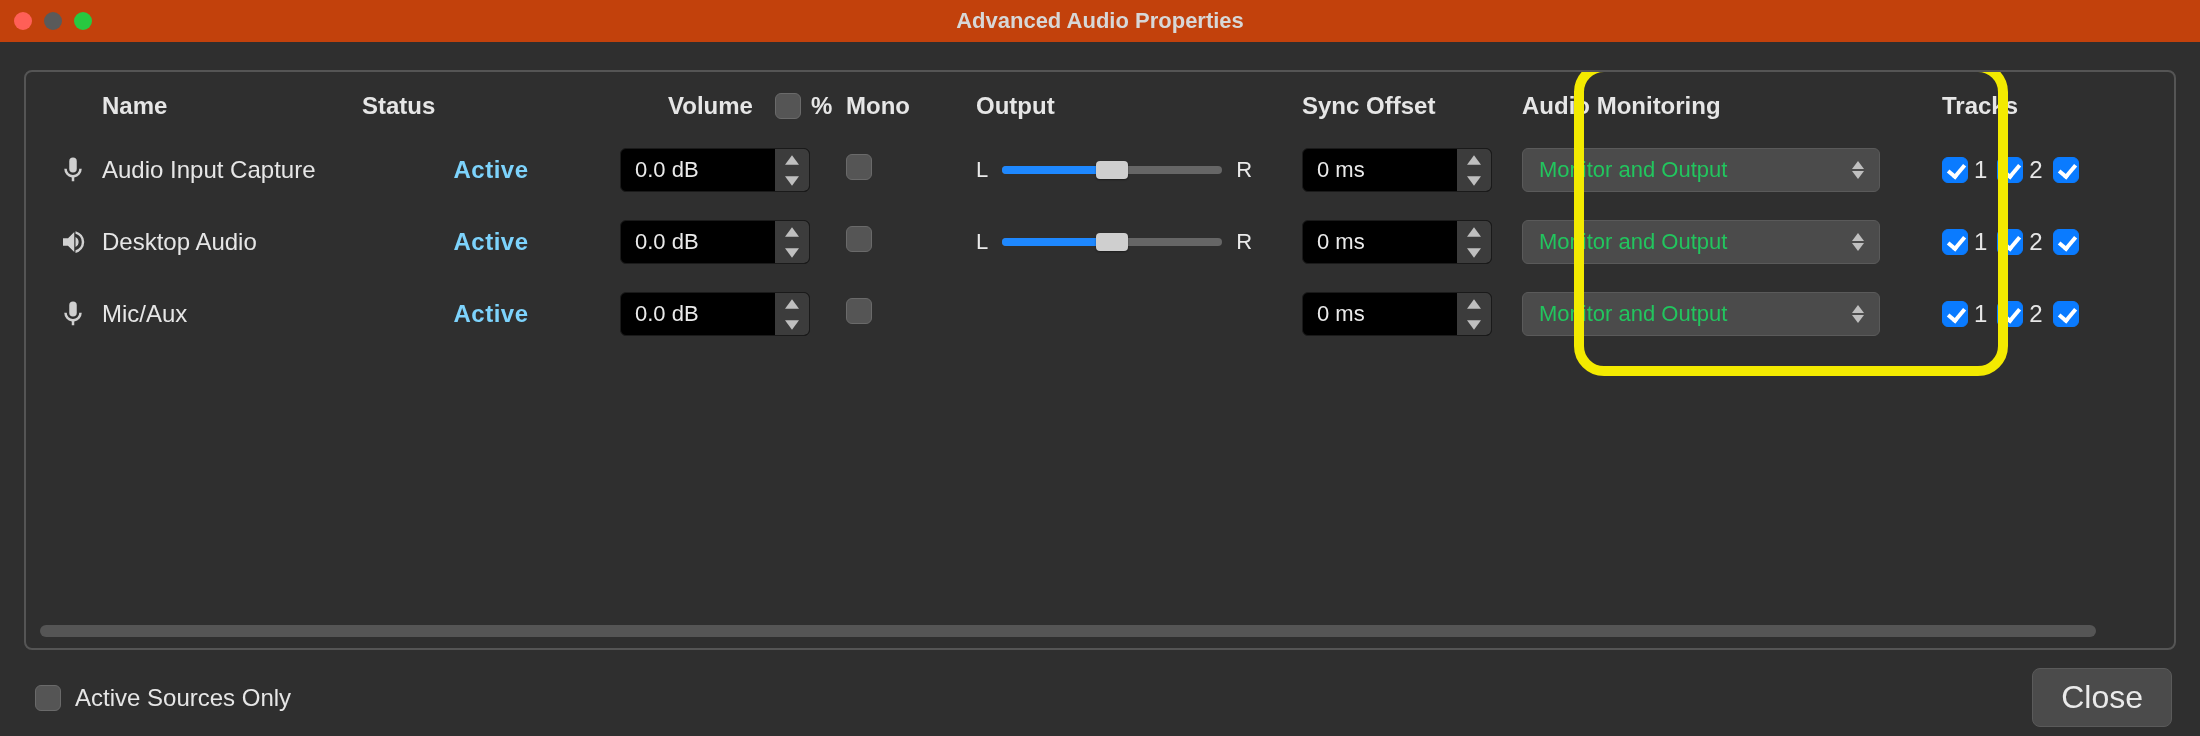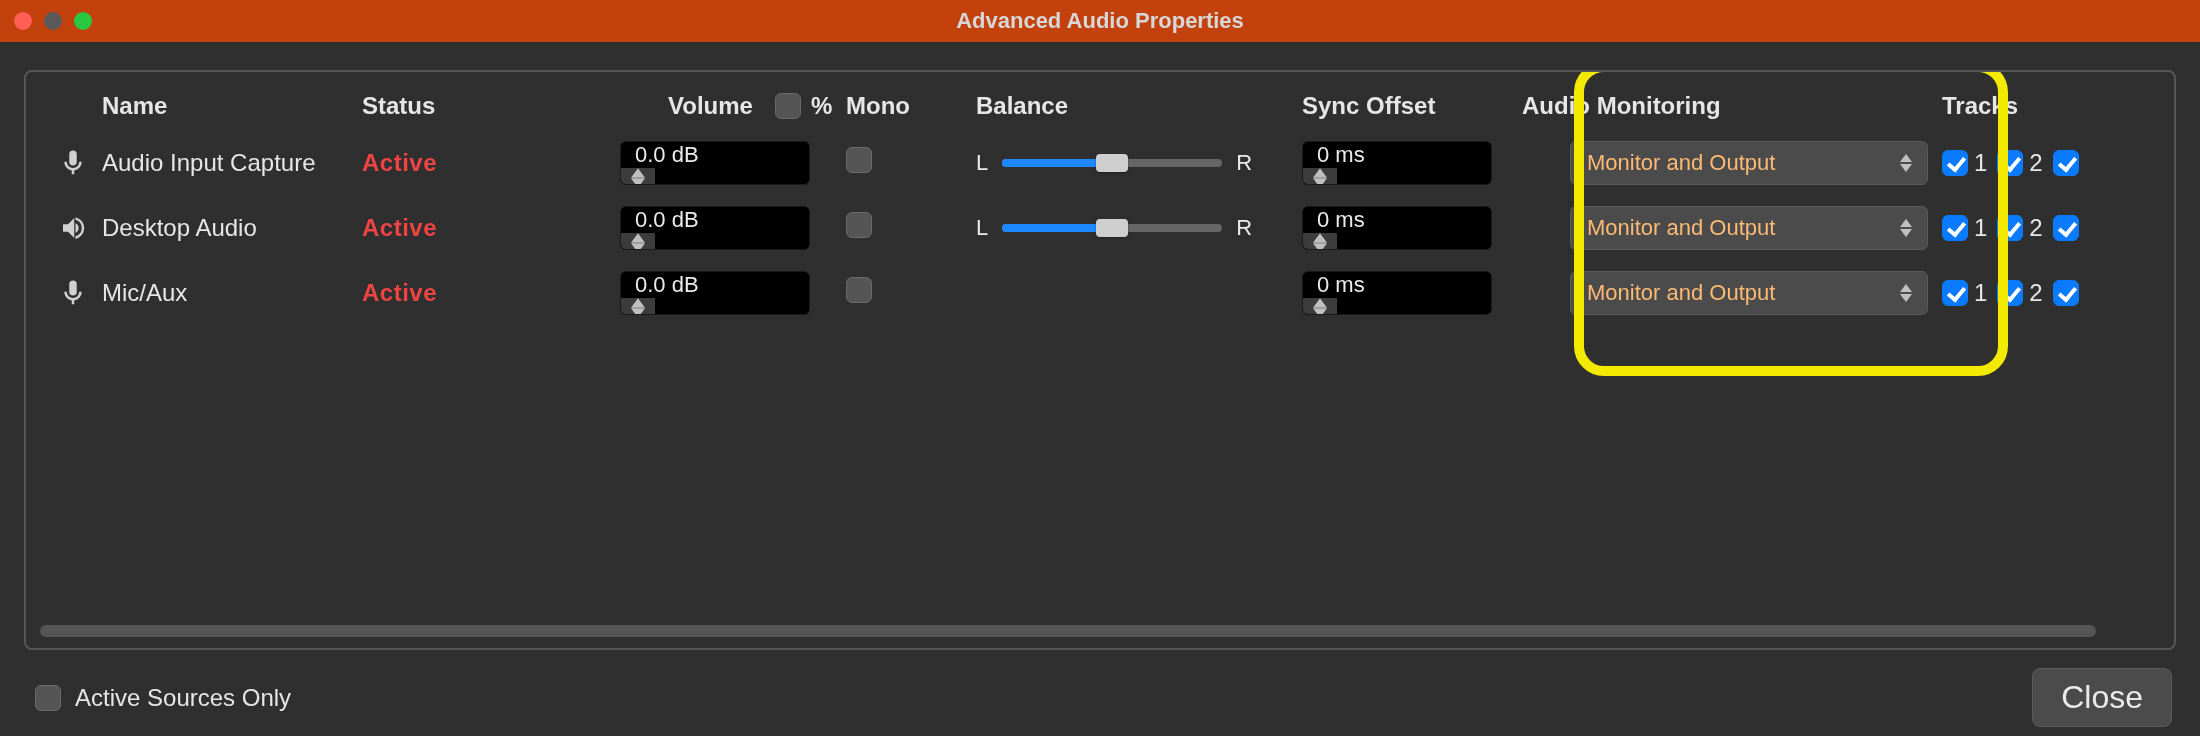--- a/index.html
+++ b/index.html
@@ -56,51 +56,50 @@
         58px    
         260px   
         258px   
         226px   
         130px   
         326px   
         220px   
         420px   
         auto;   
       align-items: center;
-      row-gap: 20px;
+      row-gap: 28px;
     }
 
     .hdr {
       font-weight: 700;
       color: #e6e6e6;
       font-size: 24px;
     }
     .hdr .pct-box { margin-left: 12px; }
 
     .vol-hdr {
       display: inline-flex; align-items: center; gap: 10px; margin-left: 48px;
     }
 
     
     .icon-cell { display: flex; justify-content: center; align-items: center; }
     .icon-cell svg { width: 30px; height: 30px; fill: #d0d0d0; }
 
     .name-cell { color: #e6e6e6; }
-    .status-cell { color: #ef4444; font-weight: 700; letter-spacing: .5px; }
+    .status-cell { color: #7dd3fc; font-weight: 700; letter-spacing: .5px; text-align: center; }
 
     
     .spin {
       display: inline-flex;
       height: 44px;
       background: #000;
       border-radius: 6px;
       overflow: hidden;
       border: 1px solid #1a1a1a;
       width: 190px;
-      flex-direction: column;
     }
     .spin .val {
       flex: 1;
       display: flex; align-items: center;
       padding: 0 14px;
       color: #eaeaea;
       font-size: 22px;
     }
     .spin .arrows {
       width: 34px;
@@ -164,24 +163,23 @@
 
     
     .dropdown {
       display: inline-flex; align-items: center;
       height: 44px;
       width: 358px;
       background: #4b4b4b;
       border-radius: 6px;
       border: 1px solid #5a5a5a;
       padding: 0 12px 0 16px;
-      color: #fdba74;
+      color: #22c55e;
       font-size: 22px;
       justify-content: space-between;
-      margin-left: 48px;
     }
     .dropdown .caret-stack { width: 18px; display: flex; flex-direction: column; gap: 2px; align-items: center; }
     .dropdown .caret-stack svg { width: 12px; height: 8px; fill: #bfbfbf; }
 
     
     .highlight-box {
       position: absolute;
       top: -10px;
       left: 1548px;
       width: 434px;
@@ -252,21 +250,21 @@
 
     <div></div>
     <div class="hdr">Name</div>
     <div class="hdr">Status</div>
     <div class="hdr vol-hdr">
       <span>Volume</span>
       <input type="checkbox" class="chk pct-box" style="">
       <span>%</span>
     </div>
     <div class="hdr">Mono</div>
-    <div class="hdr">Balance</div>
+    <div class="hdr">Output</div>
     <div class="hdr">Sync Offset</div>
     <div class="hdr">Audio Monitoring</div>
     <div class="hdr">Tracks</div>
   <div class="icon-cell">
         <svg viewBox="0 0 24 24">
           <path d="M12 14a3 3 0 0 0 3-3V5a3 3 0 0 0-6 0v6a3 3 0 0 0 3 3zm5-3a5 5 0 0 1-10 0H5a7 7 0 0 0 6 6.92V21h2v-3.08A7 7 0 0 0 19 11z"></path>
         </svg>
       </div>
       <div class="name-cell">Audio Input Capture</div>
       <div class="status-cell">Active</div>

